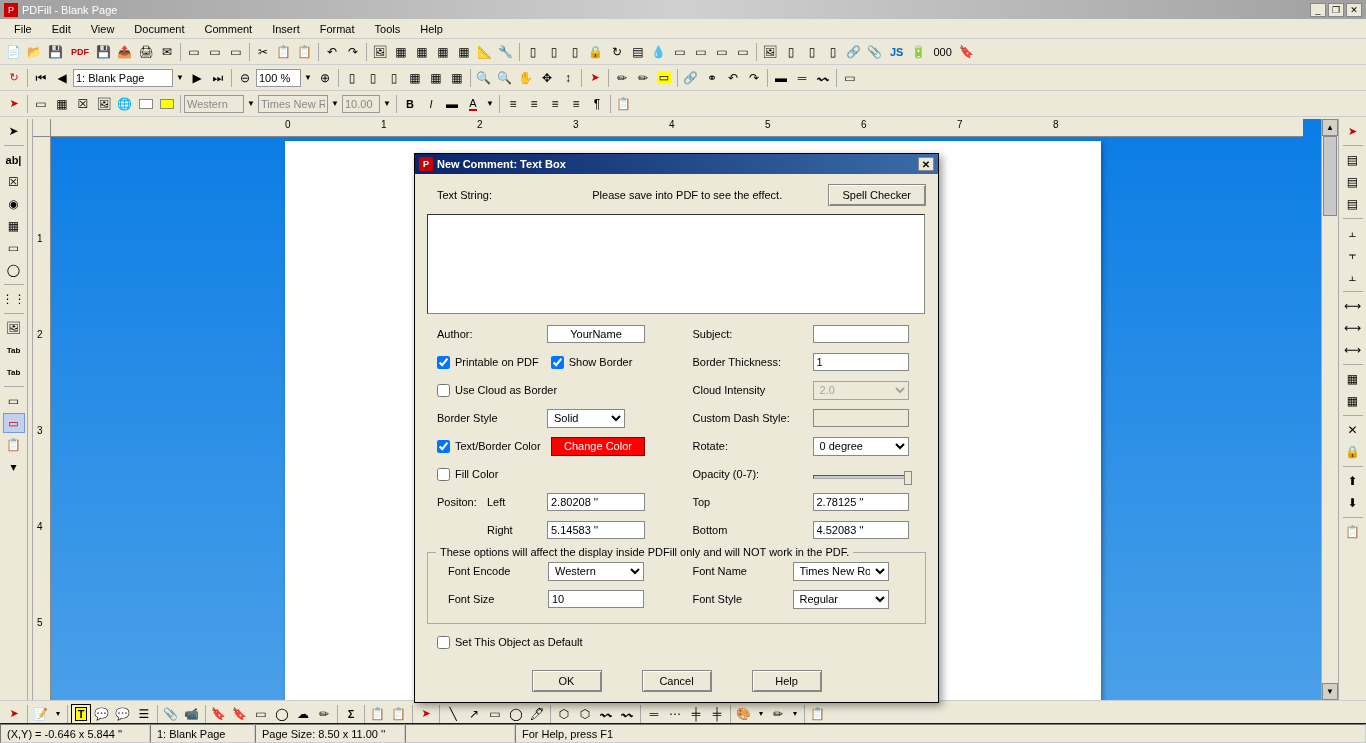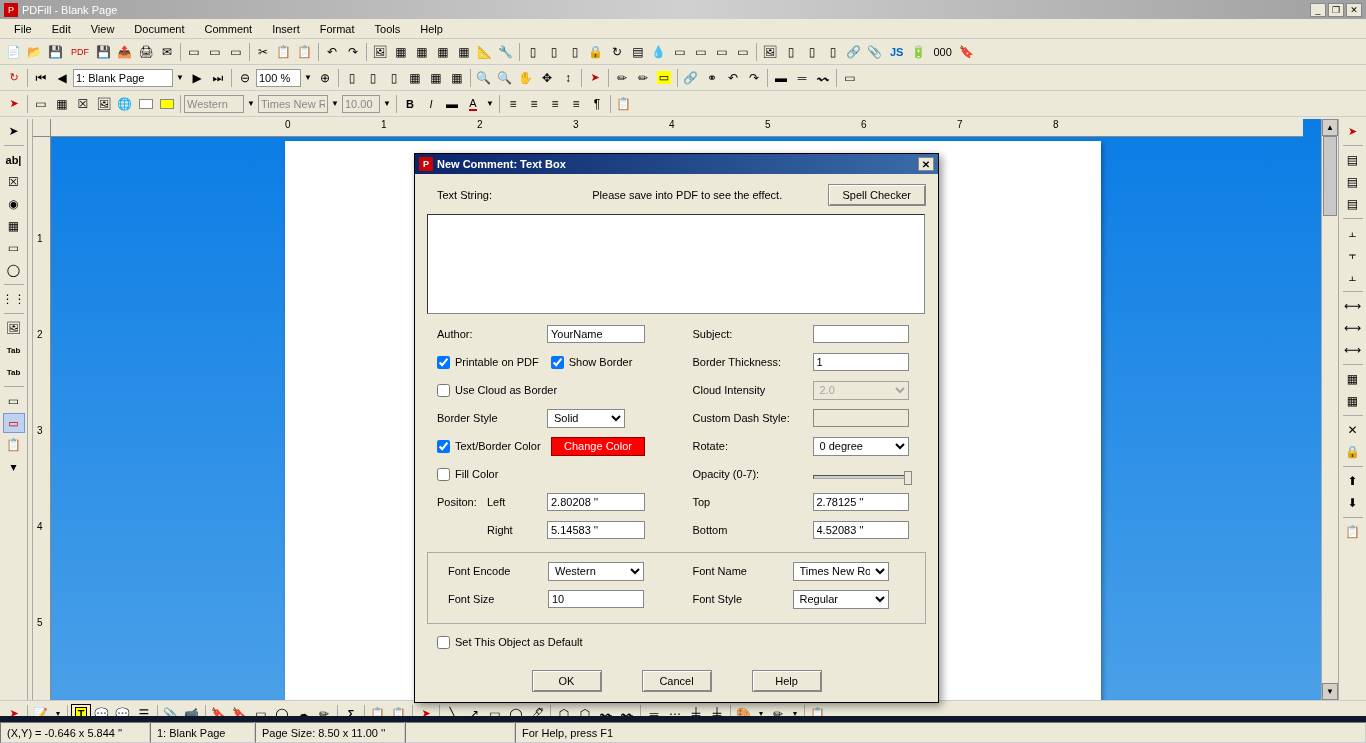--- a/index.html
+++ b/index.html
@@ -28,21 +28,21 @@
 .ruler-h { position: absolute; top: 0; left: 18px; right: 18px; height: 18px; background: #ece9d8; border-bottom: 1px solid #888; display: flex; }
 .ruler-v { position: absolute; top: 18px; left: 0; bottom: 0; width: 18px; background: #ece9d8; border-right: 1px solid #888; }
 .ruler-corner { position: absolute; top: 0; left: 0; width: 18px; height: 18px; background: #ece9d8; border-right: 1px solid #888; border-bottom: 1px solid #888; }
 .page { position: absolute; top: 22px; left: 252px; width: 816px; height: 1056px; background: #fff; box-shadow: 2px 2px 5px rgba(0,0,0,0.3); }
 .ruler-tick { position: absolute; font-size: 10px; color: #000; }
 .right-sidebar { width: 28px; background: #ece9d8; border-left: 1px solid #aaa; display: flex; flex-direction: column; align-items: center; padding-top: 2px; gap: 2px; }
 .scrollbar-v { width: 17px; background: #ece9d8; border-left: 1px solid #aaa; position: relative; }
 .scroll-thumb { position: absolute; left: 1px; right: 1px; top: 17px; height: 80px; background: #c8c8c8; border: 1px solid #888; }
 .scroll-arrow { position: absolute; left: 0; right: 0; height: 17px; background: #d4d0c8; border: 1px solid #888; display: flex; align-items: center; justify-content: center; font-size: 8px; }
 .bottom-toolbar { position: absolute; bottom: 17px; left: 0; right: 0; height: 26px; background: #ece9d8; display: flex; align-items: center; padding: 0 4px; border-top: 1px solid #ccc; gap: 1px; }
-.statusbar { position: absolute; bottom: 0; left: 0; right: 0; height: 27px; background: #ece9d8; display: flex; border-top: 6px solid #0f172a; }
+.statusbar { position: absolute; bottom: 0; left: 0; right: 0; height: 20px; background: #ece9d8; display: flex; border-top: 1px solid #0f172a; }
 .status-cell { border: 1px inset #ccc; padding: 1px 6px; display: flex; align-items: center; }
 
 .dialog { position: absolute; left: 414px; top: 153px; width: 525px; background: #ece9d8; border: 1px solid #000; box-shadow: 3px 3px 8px rgba(0,0,0,0.4); z-index: 100; }
 .dialog-title { height: 20px; background: linear-gradient(to right, #0a246a, #3a6ca8); color: #fff; display: flex; align-items: center; padding: 0 4px; font-weight: bold; }
 .dialog-title .dicon { width: 14px; height: 14px; background: #c00; margin-right: 4px; font-size: 9px; display: flex; align-items: center; justify-content: center; }
 .dialog-title .dtitle { flex: 1; }
 .dialog-title .dclose { width: 16px; height: 14px; background: #ece9d8; color: #000; border: 1px solid #888; display: flex; align-items: center; justify-content: center; cursor: pointer; font-size: 10px; font-weight: bold; }
 .dialog-body { padding: 10px 12px; }
 .dlg-row { display: flex; align-items: center; margin-bottom: 8px; min-height: 20px; margin-left: 10px; }
 .dlg-label { width: 110px; }
@@ -87,21 +87,21 @@
   <div class="menu-item">Format</div>
   <div class="menu-item">Tools</div>
   <div class="menu-item">Help</div>
 </div>
 
 <div class="toolbar">
   <div class="tb-btn">📄</div>
   <div class="tb-btn">📂</div>
   <div class="tb-btn">💾</div>
   <div class="tb-btn wide">
-      <span style="color:#c00;font-weight:normal;font-size:9px">PDF</span>
+      <span style="color:#c00;font-weight:bold;font-size:9px">PDF</span>
     </div>
   <div class="tb-btn">💾</div>
   <div class="tb-btn">📤</div>
   <div class="tb-btn">🖨</div>
   <div class="tb-btn">✉</div>
   <div class="tb-sep"></div>
   <div class="tb-btn">▭</div>
   <div class="tb-btn">▭</div>
   <div class="tb-btn">▭</div>
   <div class="tb-sep"></div>
@@ -417,21 +417,21 @@
       <button class="dlg-btn">Spell Checker</button>
     </div>
     <textarea class="dlg-textarea" style=""></textarea>
 
     <div style="height:8px"></div>
 
     <div class="two-col">
       <div class="col">
         <div class="dlg-row">
           <span class="dlg-label">Author:</span>
-          <input class="dlg-input" style="width: 98px;" value="YourName">
+          <input class="dlg-input" style="width: 98px; text-align: center;" value="YourName">
         </div>
         <div class="dlg-row">
           <input type="checkbox" class="dlg-check" checked="" style="">
           <span>Printable on PDF</span>
           <span style="width:12px"></span>
           <input type="checkbox" class="dlg-check" checked="" style="">
           <span>Show Border</span>
         </div>
         <div class="dlg-row">
           <input type="checkbox" class="dlg-check" style="">
@@ -493,20 +493,21 @@
           <input class="dlg-input" style="width: 96px;" value="2.78125 ''">
         </div>
         <div class="dlg-row">
           <span class="dlg-label2">Bottom</span>
           <input class="dlg-input" style="width: 96px;" value="4.52083 ''">
         </div>
       </div>
     </div>
 
     <div class="dlg-group">
+      <div class="dlg-group-label">These options will affect the display inside PDFill only and will NOT work in the PDF.</div>
       <div class="two-col">
         <div class="col">
           <div class="dlg-row">
             <span style="width:100px">Font Encode</span>
             <select class="dlg-select" style="width:96px"><option>Western</option></select>
           </div>
           <div class="dlg-row">
             <span style="width:100px">Font Size</span>
             <input class="dlg-input" style="width: 96px;" value="10">
           </div>

